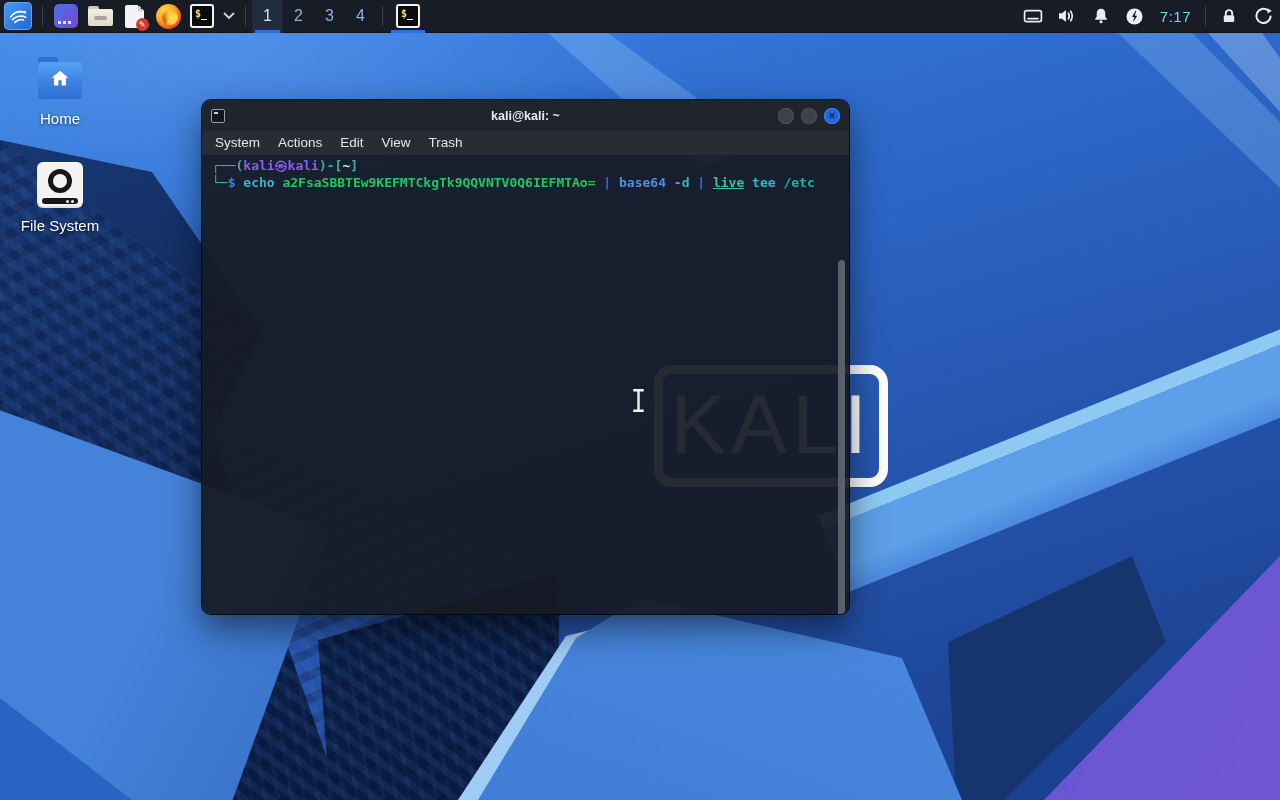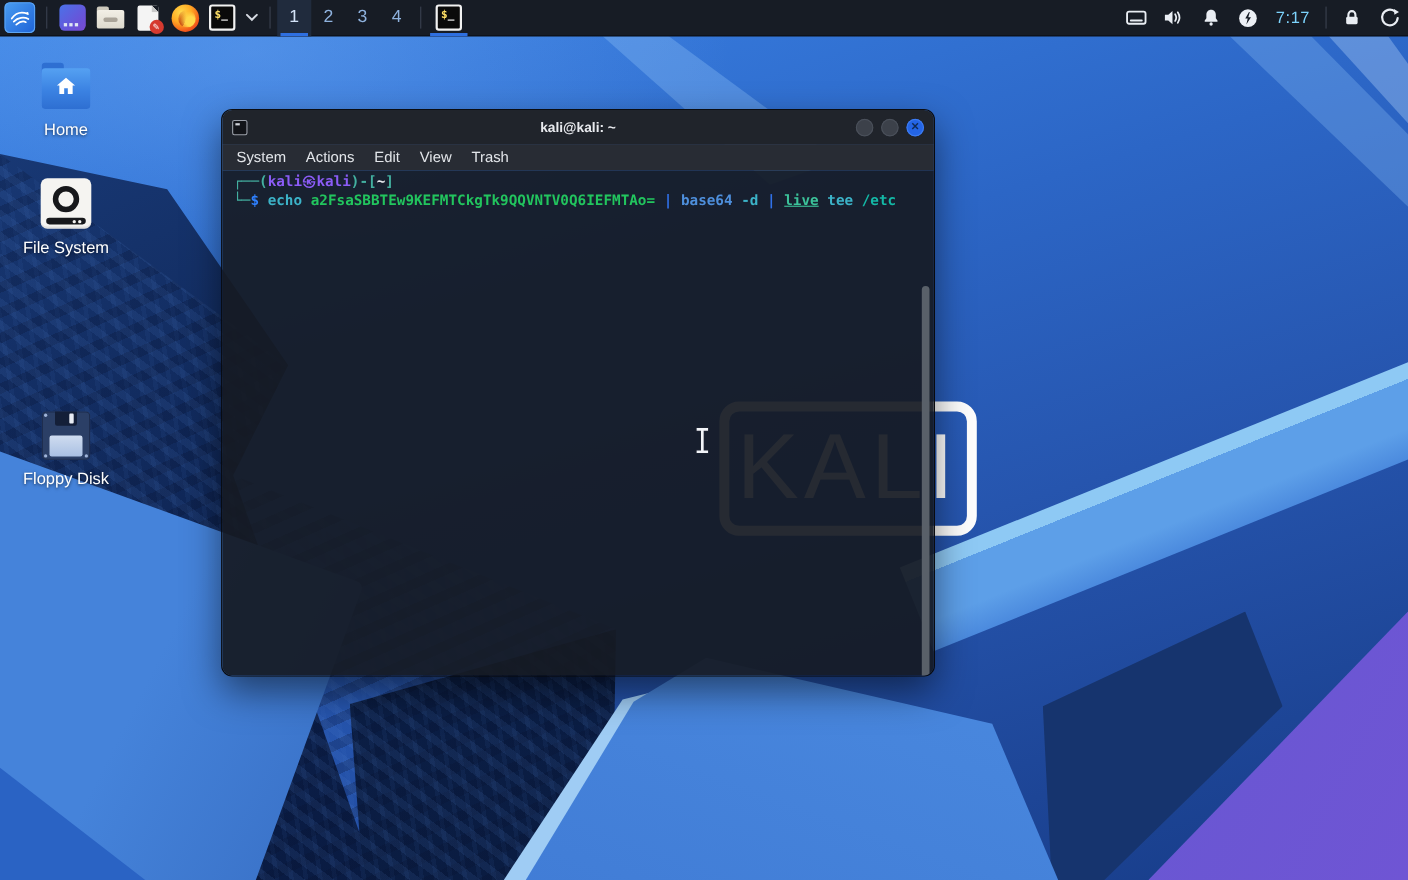--- a/index.html
+++ b/index.html
@@ -217,32 +217,20 @@
     <div class="icon-drive">
       <div class="ring"></div>
         <div class="slot"></div>
       <div class="dot"></div>
         <div class="dot dot2"></div>
     </div>
     <div class="label">File System</div>
   </div>
 
 
-  <div class="desk-icon di-floppy">
-    <div class="icon-floppy">
-      <div class="shutter">
-          <div class="notch"></div>
-        </div>
-      <div class="label" style="margin:0;"></div>
-      <div class="corner c1"></div>
-        <div class="corner c2"></div>
-        <div class="corner c3"></div>
-    </div>
-    <div class="label">Floppy Disk</div>
-  </div>
 
   <div id="terminal" class="abs">
     <div id="titlebar">
       <div class="mini"></div>
       <div id="win-title">kali@kali: ~</div>
       <div class="winbtns">
         <div class="wbtn"></div>
         <div class="wbtn"></div>
         <div class="wbtn close">✕</div>
       </div>

